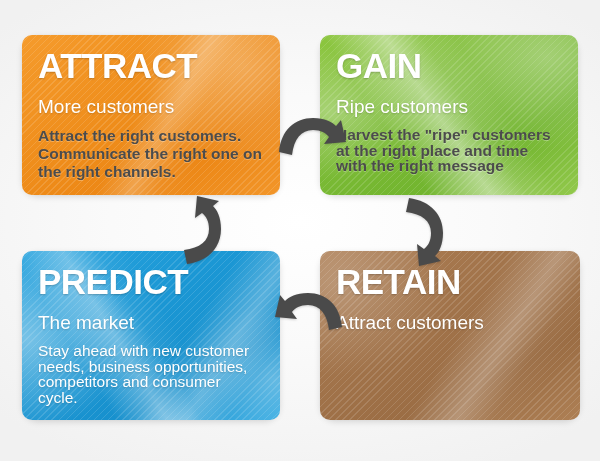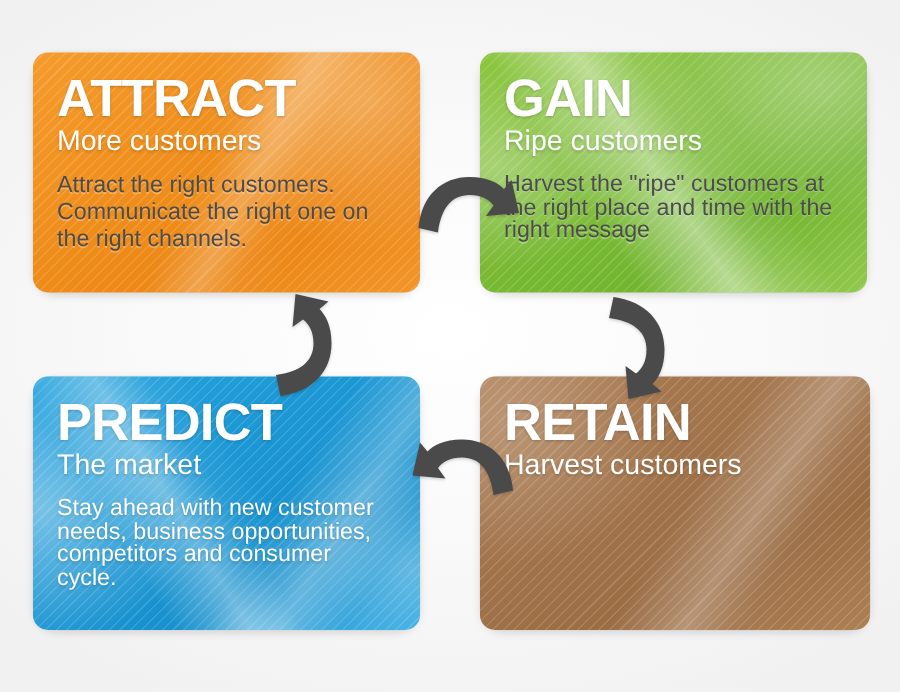--- a/index.html
+++ b/index.html
@@ -58,29 +58,29 @@
     font-weight:bold;
     line-height:0.98;
     color:#ffffff;
     letter-spacing:-0.5px;
     text-shadow:0 1px 2px rgba(0,0,0,0.22);
   }
   .subhead {
     font-size:19px;
     color:#ffffff;
     line-height:1.12;
-    margin-top:1px;
+    margin-top:13px;
     text-shadow:0 1px 2px rgba(0,0,0,0.18);
   }
   .body {
     font-size:15.5px;
     line-height:1.17;
     margin-top:9px;
   }
-  .body.dark  { color:#4c4c4c; text-shadow:0 1px 0 rgba(255,255,255,0.28); }
+  .body.dark  { color:#4c4c4c; text-shadow:0 1px 0 rgba(255,255,255,0.28);font-weight:bold; }
   .body.light { color:#ffffff; text-shadow:0 1px 2px rgba(0,0,0,0.18); }
   .body.tight { line-height:1.03; }
 
   
   #card-attract { left:22px;  top:35px;  width:258px; height:160px; }
   #card-gain    { left:320px; top:35px;  width:258px; height:160px; }
   #card-predict { left:22px;  top:251px; width:258px; height:169px; }
   #card-retain  { left:320px; top:251px; width:260px; height:169px; }
 
   
@@ -165,21 +165,21 @@
         <div class="body light tight">Stay ahead with new customer needs, business opportunities, competitors and consumer cycle.</div>
       </div>
     </div>
   </div>
 
   <div class="card" id="card-retain">
     <div class="panel" id="panel-retain">
       <div class="sheen"></div>
       <div class="txt">
         <div class="headline">RETAIN</div>
-        <div class="subhead">Harvest customers</div>
+        <div class="subhead">Attract customers</div>
       </div>
     </div>
   </div>
 
   <div class="arrow" id="arrow-attract-gain">
     <svg viewBox="0 0 72 62">
       <path fill="#4a4a4a" d="M2 44 C4 22 18 10 36 10 C48 10 55 14 59 18 L64 12 L69 34 L47 36 L52 29
         C49 25 44 22 36 22 C24 22 17 31 15 47 Z"></path>
     </svg>
   </div>

